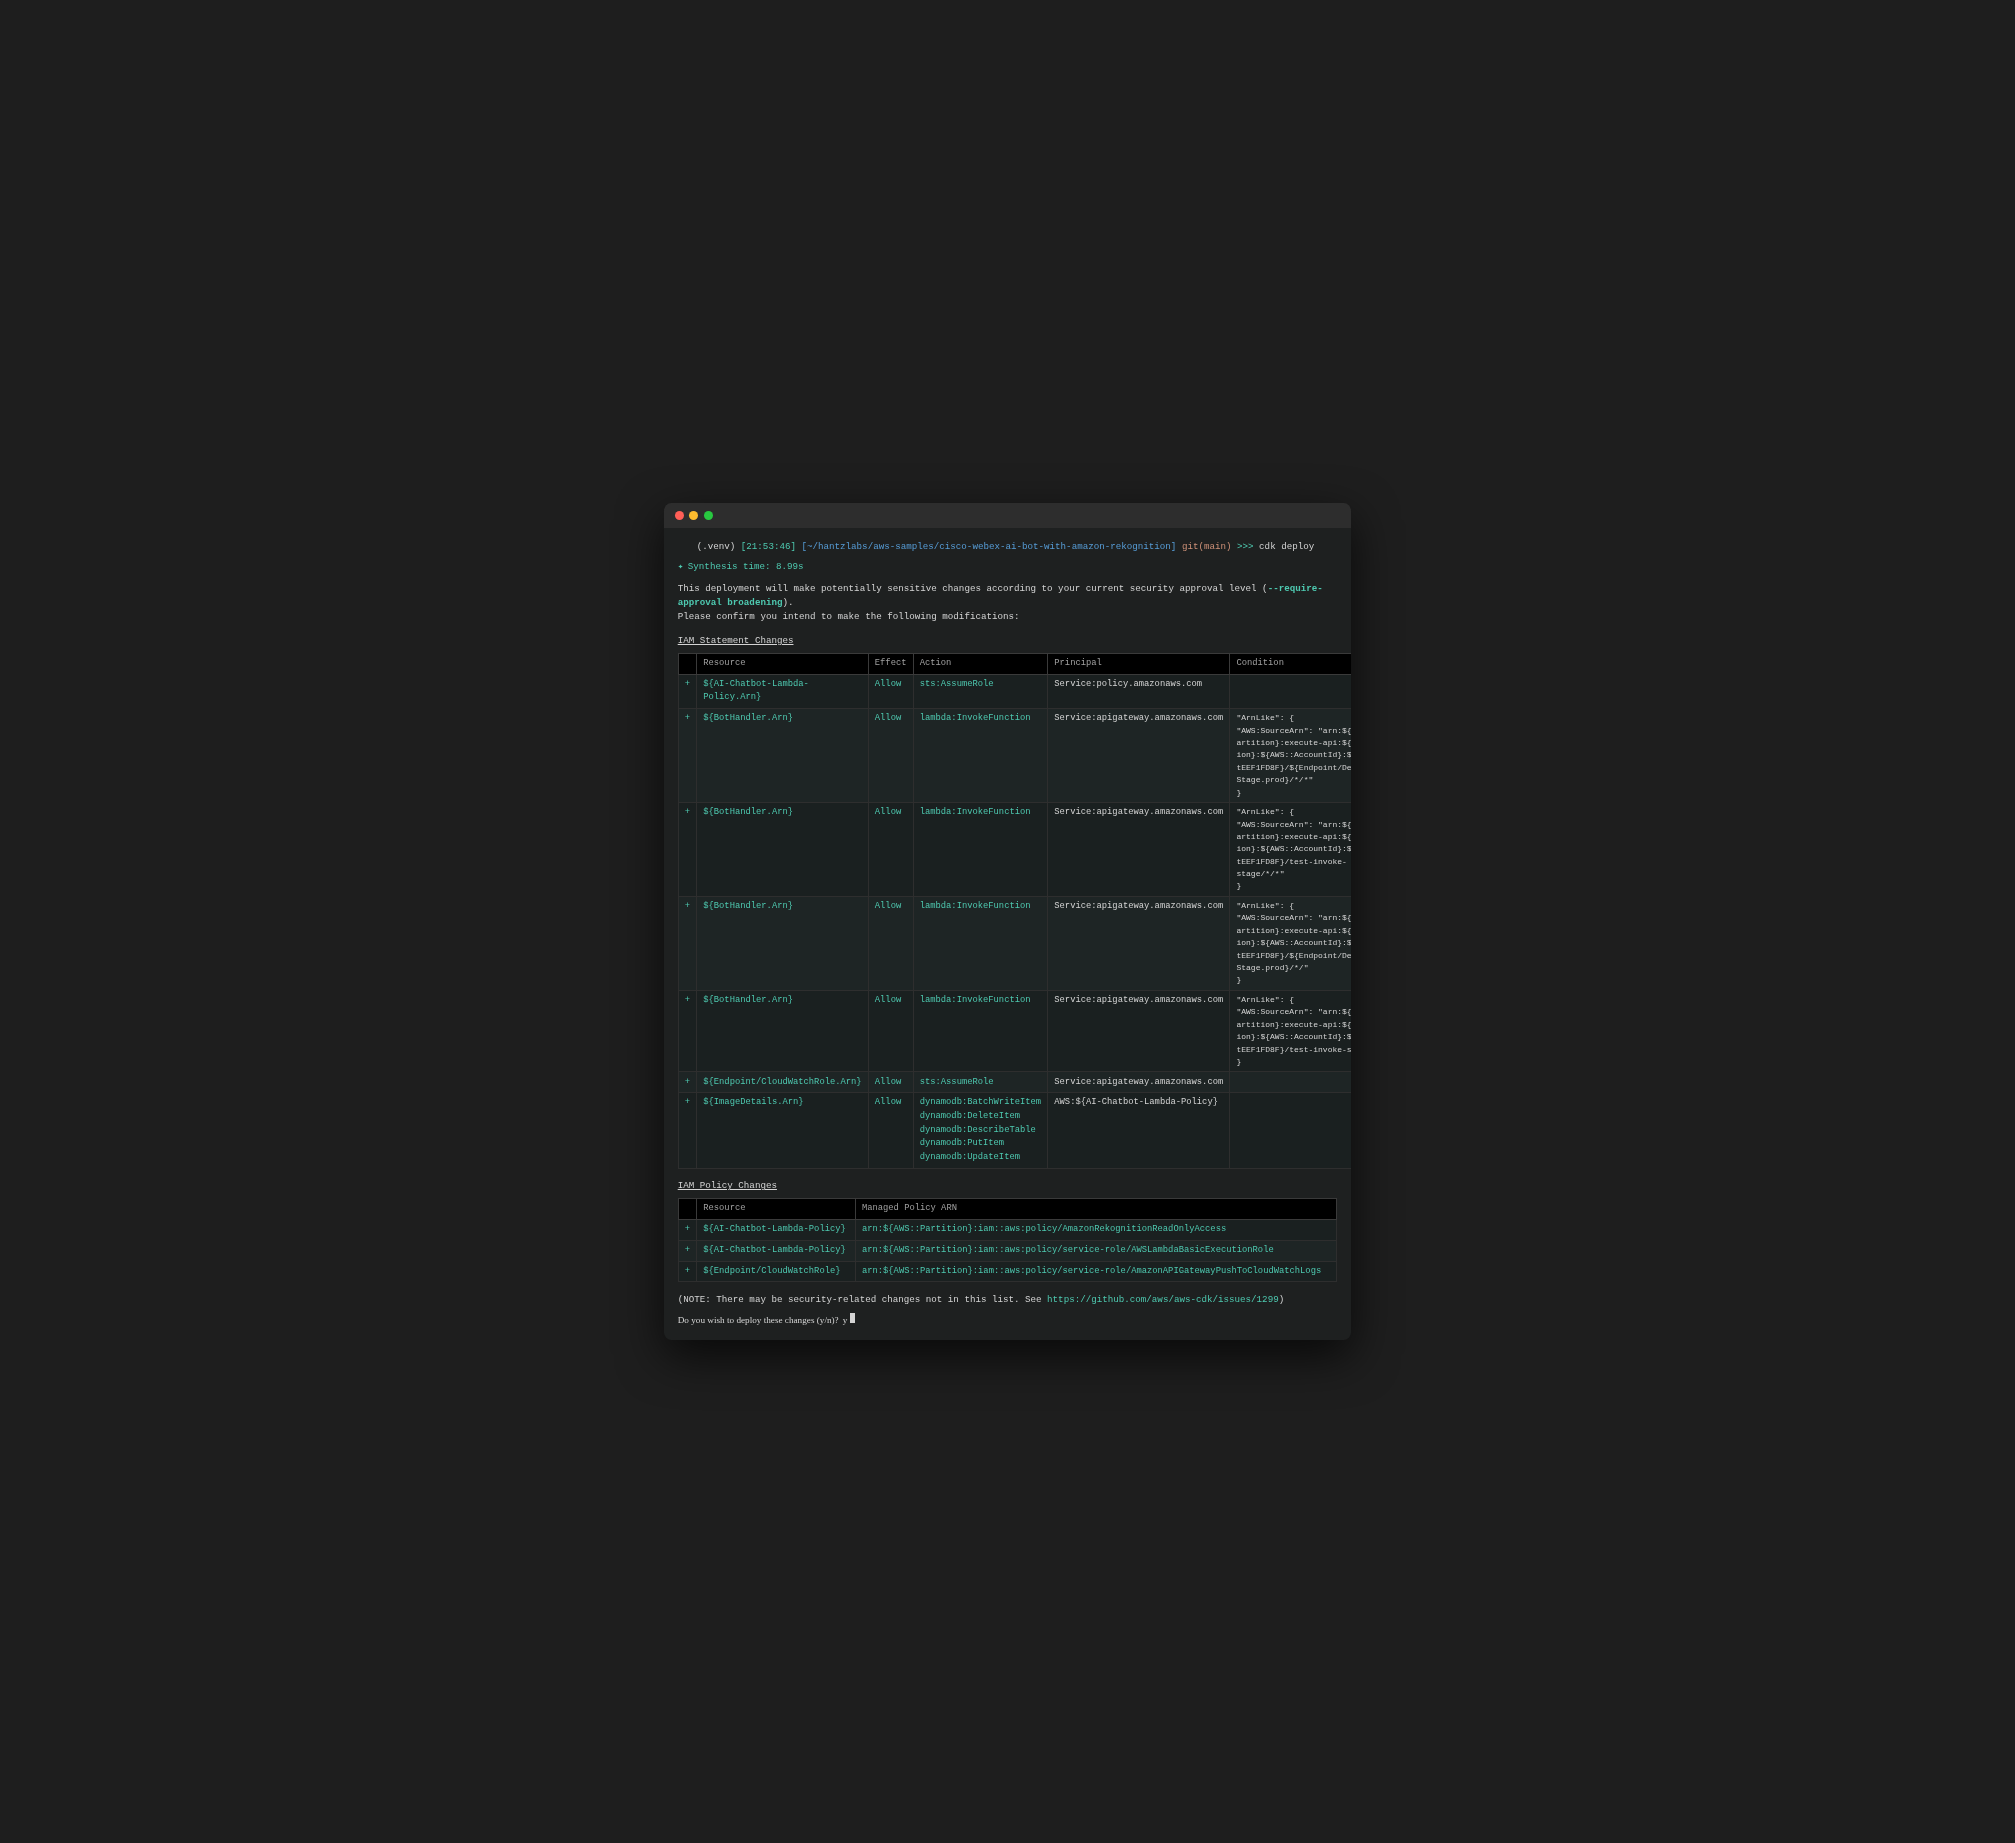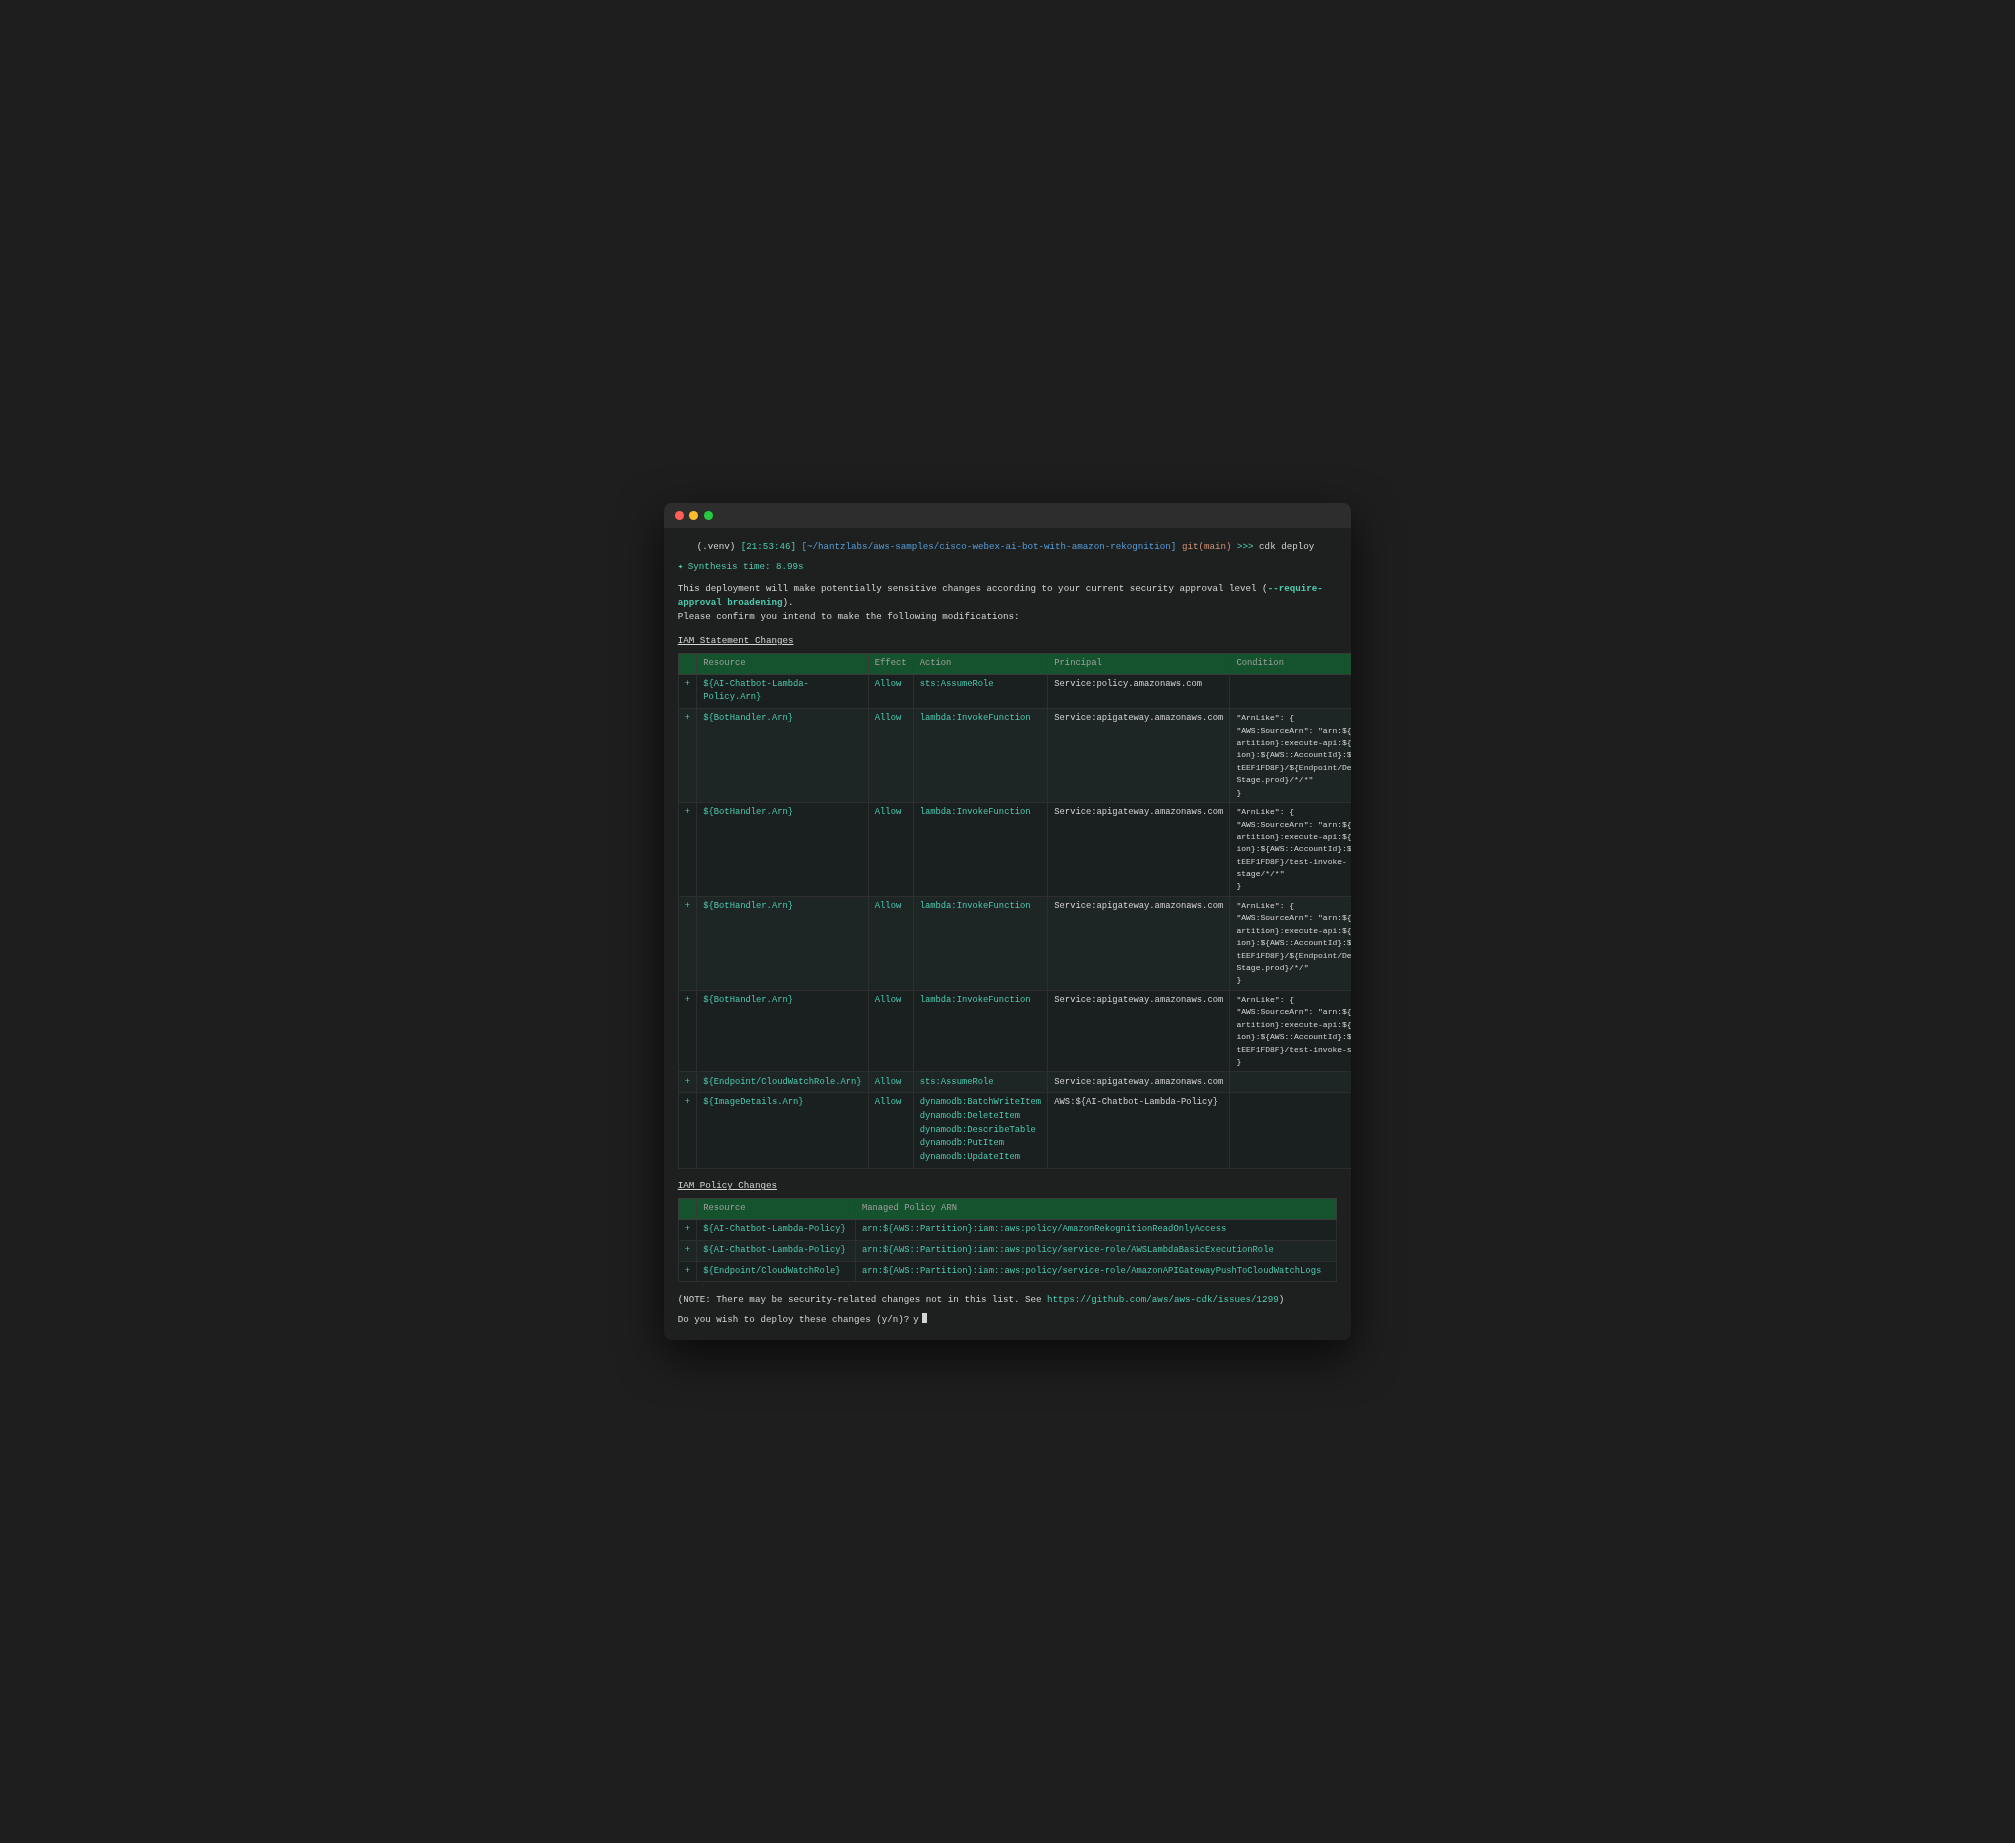--- a/index.html
+++ b/index.html
@@ -74,21 +74,21 @@
       margin-bottom: 4.6px;
       margin-top: 3px;
     }
     table {
       border-collapse: collapse;
       width: 100%;
       margin-bottom: 10.7px;
       font-size: 8.8px;
     }
     th {
-      background: #14532d;
+      background: #000000;
       color: #a0a0a0;
       border: 0.8px solid #3a3a3a;
       padding: 3.1px 6.1px;
       text-align: left;
       font-weight: normal;
       margin-top: 39px;
     }
     td {
       border: 0.8px solid #2e2e2e;
       padding: 3.1px 6.1px;
@@ -108,20 +108,21 @@
       color: #d4d4d4;
       margin-bottom: 6.1px;
       font-size: 9.2px;
     }
     .note-link { color: #4ec9b0; }
     .prompt-input {
       color: #d4d4d4;
       display: flex;
       align-items: flex-start;
       gap: 2px;
+      font-family: Liberation Serif, serif;
     }
     .cursor {
       display: inline-block;
       width: 5.3px;
       height: 10px;
       background: #d4d4d4;
       margin-left: 0.8px;
       vertical-align: middle;
     }
   </style>

